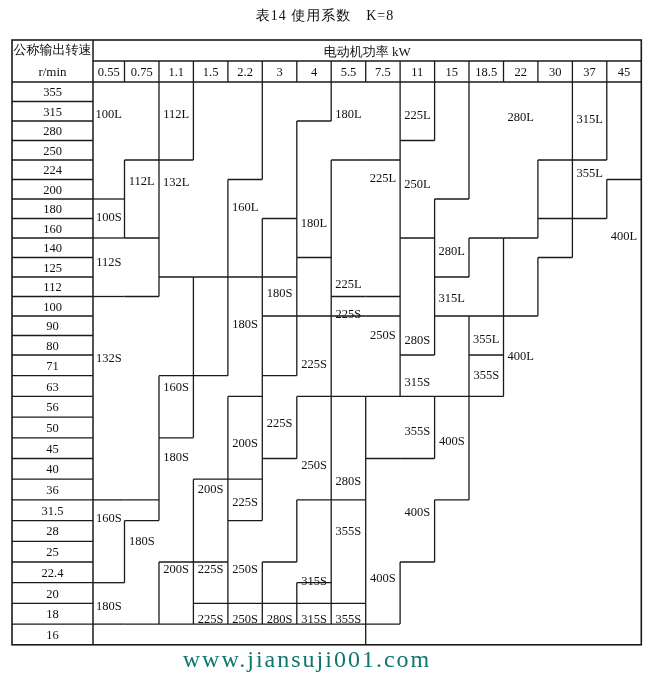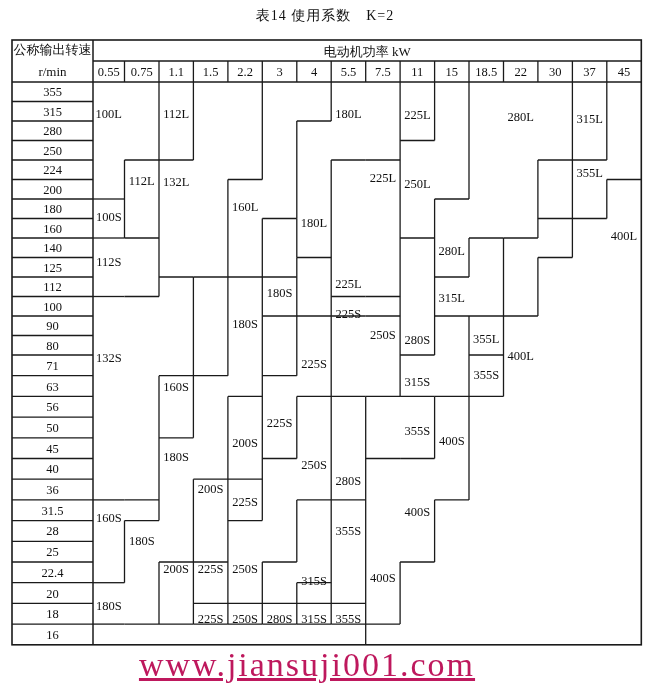--- a/index.html
+++ b/index.html
@@ -2,32 +2,32 @@
 <html><head>
 <meta charset="utf-8">
 <style>
   html,body{margin:0;padding:0;background:#ffffff;}
   #page{position:relative;width:650px;height:690px;background:#fff;overflow:hidden;
         font-family:"Liberation Serif","DejaVu Serif",serif;}
   #title{position:absolute;top:7px;left:0;width:650px;text-align:center;
          font-size:14px;color:#111;letter-spacing:1px;}
   #chart-svg{position:absolute;top:0;left:0;}
   #watermark{position:absolute;top:646px;left:0;width:614px;text-align:center;
-             font-size:34px;color:#be185d;letter-spacing:2px;
-             font-family:"Liberation Serif","DejaVu Serif",serif;text-decoration:underline;}
+             font-size:24px;color:#0f766e;letter-spacing:2px;
+             font-family:"Liberation Serif","DejaVu Serif",serif;}
   text{font-family:"Liberation Serif","DejaVu Serif",serif;fill:#111;}
   .hdr{font-size:13px;}
   .num{font-size:12.5px;}
   .cell{font-size:12.5px;}
 </style>
 </head>
 <body>
 
 <div id="page">
-  <div id="title">表14 使用系数　K=2</div>
+  <div id="title">表14 使用系数　K=8</div>
   <svg id="chart-svg" width="650" height="690">
       <rect x="12" y="40" width="629.3" height="604.8" fill="none" stroke="#1a1a1a" stroke-width="1.6"></rect>
       <line x1="93" y1="40" x2="93" y2="644.8" stroke="#1a1a1a" stroke-width="1.5"></line>
       <line x1="93" y1="61" x2="641.3" y2="61" stroke="#1a1a1a" stroke-width="1.3"></line>
       <line x1="12" y1="82" x2="641.3" y2="82" stroke="#1a1a1a" stroke-width="1.5"></line>
       <text x="52.5" y="54" text-anchor="middle" class="hdr">公称输出转速</text>
       <text x="52.5" y="76" text-anchor="middle" class="hdr">r/min</text>
       <text x="367.15" y="55.5" text-anchor="middle" class="hdr">电动机功率 kW</text>
       <line x1="124.5" y1="61" x2="124.5" y2="82" stroke="#1a1a1a" stroke-width="1.3"></line>
       <line x1="159" y1="61" x2="159" y2="82" stroke="#1a1a1a" stroke-width="1.3"></line>

